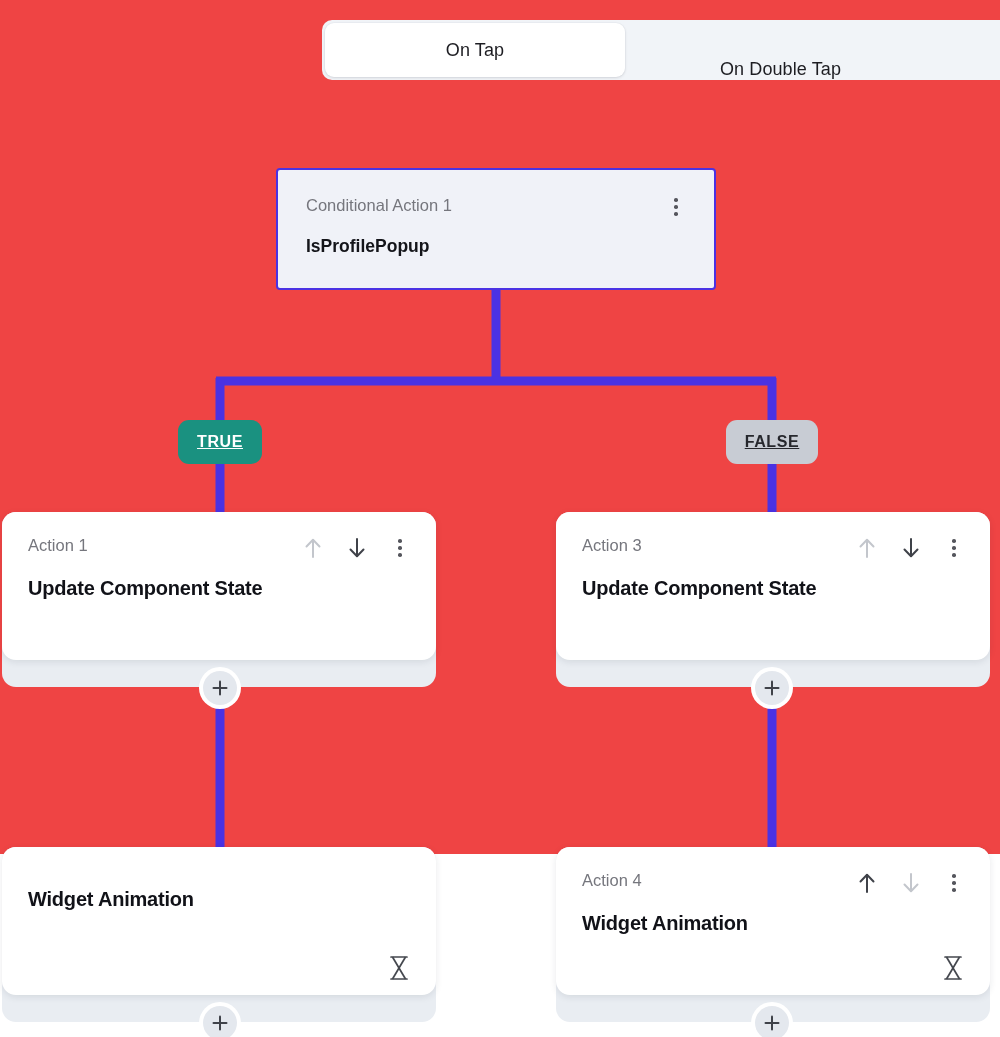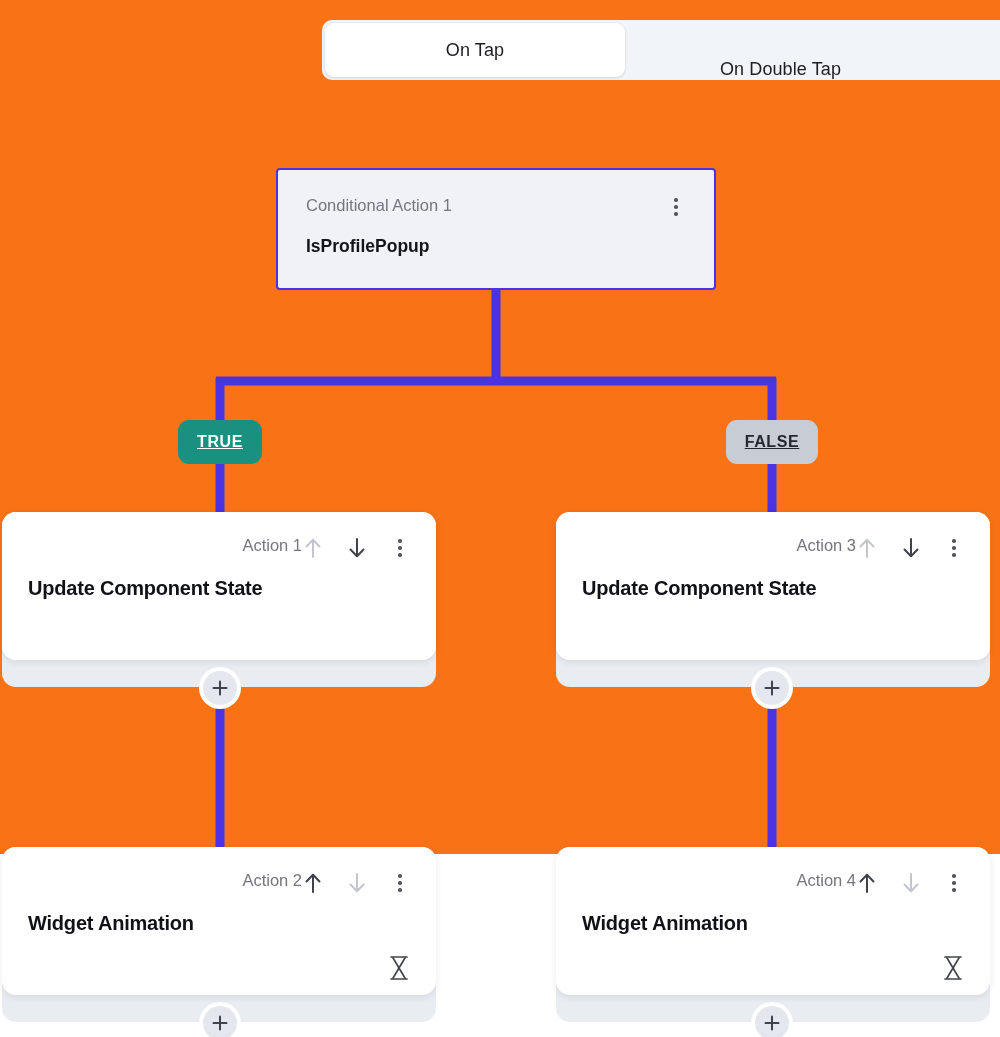--- a/index.html
+++ b/index.html
@@ -2,21 +2,21 @@
 <html><head>
 <meta charset="utf-8">
 <style>
   * { box-sizing: border-box; margin: 0; padding: 0; }
   html, body {
     width: 1000px; height: 1037px;
     background: #ffffff;
     font-family: "Liberation Sans", sans-serif;
     overflow: hidden;
   }
-  #root { position: relative; width: 1000px; height: 854px; background: #f97316; }
+  #root { position: relative; width: 1000px; height: 854px; background: #ef4444; }
 
   
   .tabbar {
     position: absolute; left: 322px; top: 20px;
     width: 700px; height: 60px;
     background: #f1f4f8;
     border-radius: 10px;
     display: flex; align-items: stretch;
     overflow: hidden;
   }
@@ -69,21 +69,21 @@
     background: #e9edf2;
     border-radius: 14px;
   }
   .card {
     position: absolute; left: 0; top: 0;
     background: #ffffff;
     border-radius: 14px;
     box-shadow: 0 2px 7px rgba(25,35,60,.10);
     padding: 24px 26px 0 26px;
   }
-  .card-top { display: flex; align-items: flex-start; justify-content: flex-end; }
+  .card-top { display: flex; align-items: flex-start; justify-content: space-between; }
   .card-label { font-size: 16.5px; color: #75767d; }
   .card-title { margin-top: 17px; font-size: 20px; font-weight: bold; color: #111218; letter-spacing: -.2px; }
   .card-icons { display: flex; align-items: center; gap: 22px; }
 
   .arrow { width: 22px; height: 24px; }
   .arrow.dim path, .arrow.dim line { stroke: #c3c6cc; }
   .arrow.on  path, .arrow.on  line { stroke: #3f4249; }
 
   .hourglass { position: absolute; right: 26px; bottom: 0px; width: 22px; height: 26px; }
 
@@ -173,22 +173,62 @@
             </span>
         </span>
       </div>
       <div class="card-title">Update Component State</div>
     </div>
 
   </div>
 
   <div class="group" style="left:2px; top:847px; width:434px; height:175px;">
     <div class="card" style="width:434px; height:148px;">
+      <div class="card-title">Widget Animation</div>
+      <svg class="hourglass" viewBox="0 0 22 26" style="bottom:14px;">
+        <g stroke="#44474e" stroke-width="1.7" fill="none" stroke-linejoin="round">
+          <line x1="3" y1="2" x2="19" y2="2" stroke-linecap="round"></line>
+          <line x1="3" y1="24" x2="19" y2="24" stroke-linecap="round"></line>
+          <path d="M4.5 2 L17.5 24"></path>
+          <path d="M17.5 2 L4.5 24"></path>
+        </g>
+      </svg>
+    </div>
+
+  </div>
+
+  <div class="group" style="left:556px; top:512px; width:434px; height:175px;">
+    <div class="card" style="width:434px; height:148px;">
       <div class="card-top">
-        <span class="card-label">Action 2</span>
+        <span class="card-label">Action 3</span>
+        <span class="card-icons">
+          <svg class="arrow dim" viewBox="0 0 22 24">
+            <line x1="11" y1="21" x2="11" y2="4" stroke-width="2" stroke-linecap="round"></line>
+            <path d="M4.5 10.5 L11 3.8 L17.5 10.5" stroke-width="2" fill="none" stroke-linecap="round" stroke-linejoin="round"></path>
+          </svg>
+          <svg class="arrow on" viewBox="0 0 22 24">
+            <line x1="11" y1="3" x2="11" y2="20" stroke-width="2" stroke-linecap="round"></line>
+            <path d="M4.5 13.5 L11 20.2 L17.5 13.5" stroke-width="2" fill="none" stroke-linecap="round" stroke-linejoin="round"></path>
+          </svg>
+          <span class="kebab">
+              <i></i>
+              <i></i>
+              <i></i>
+            </span>
+        </span>
+      </div>
+      <div class="card-title">Update Component State</div>
+    </div>
+
+  </div>
+
+  <div class="group" style="left:556px; top:847px; width:434px; height:175px;">
+    <div class="card" style="width:434px; height:148px;">
+      <div class="card-top">
+        <span class="card-label">Action 4</span>
         <span class="card-icons">
           <svg class="arrow on" viewBox="0 0 22 24">
             <line x1="11" y1="21" x2="11" y2="4" stroke-width="2" stroke-linecap="round"></line>
             <path d="M4.5 10.5 L11 3.8 L17.5 10.5" stroke-width="2" fill="none" stroke-linecap="round" stroke-linejoin="round"></path>
           </svg>
           <svg class="arrow dim" viewBox="0 0 22 24">
             <line x1="11" y1="3" x2="11" y2="20" stroke-width="2" stroke-linecap="round"></line>
             <path d="M4.5 13.5 L11 20.2 L17.5 13.5" stroke-width="2" fill="none" stroke-linecap="round" stroke-linejoin="round"></path>
           </svg>
           <span class="kebab">
@@ -204,78 +244,20 @@
           <line x1="3" y1="2" x2="19" y2="2" stroke-linecap="round"></line>
           <line x1="3" y1="24" x2="19" y2="24" stroke-linecap="round"></line>
           <path d="M4.5 2 L17.5 24"></path>
           <path d="M17.5 2 L4.5 24"></path>
         </g>
       </svg>
     </div>
 
   </div>
 
-  <div class="group" style="left:556px; top:512px; width:434px; height:175px;">
-    <div class="card" style="width:434px; height:148px;">
-      <div class="card-top">
-        <span class="card-label">Action 3</span>
-        <span class="card-icons">
-          <svg class="arrow dim" viewBox="0 0 22 24">
-            <line x1="11" y1="21" x2="11" y2="4" stroke-width="2" stroke-linecap="round"></line>
-            <path d="M4.5 10.5 L11 3.8 L17.5 10.5" stroke-width="2" fill="none" stroke-linecap="round" stroke-linejoin="round"></path>
-          </svg>
-          <svg class="arrow on" viewBox="0 0 22 24">
-            <line x1="11" y1="3" x2="11" y2="20" stroke-width="2" stroke-linecap="round"></line>
-            <path d="M4.5 13.5 L11 20.2 L17.5 13.5" stroke-width="2" fill="none" stroke-linecap="round" stroke-linejoin="round"></path>
-          </svg>
-          <span class="kebab">
-              <i></i>
-              <i></i>
-              <i></i>
-            </span>
-        </span>
-      </div>
-      <div class="card-title">Update Component State</div>
-    </div>
-
-  </div>
-
-  <div class="group" style="left:556px; top:847px; width:434px; height:175px;">
-    <div class="card" style="width:434px; height:148px;">
-      <div class="card-top">
-        <span class="card-label">Action 4</span>
-        <span class="card-icons">
-          <svg class="arrow on" viewBox="0 0 22 24">
-            <line x1="11" y1="21" x2="11" y2="4" stroke-width="2" stroke-linecap="round"></line>
-            <path d="M4.5 10.5 L11 3.8 L17.5 10.5" stroke-width="2" fill="none" stroke-linecap="round" stroke-linejoin="round"></path>
-          </svg>
-          <svg class="arrow dim" viewBox="0 0 22 24">
-            <line x1="11" y1="3" x2="11" y2="20" stroke-width="2" stroke-linecap="round"></line>
-            <path d="M4.5 13.5 L11 20.2 L17.5 13.5" stroke-width="2" fill="none" stroke-linecap="round" stroke-linejoin="round"></path>
-          </svg>
-          <span class="kebab">
-              <i></i>
-              <i></i>
-              <i></i>
-            </span>
-        </span>
-      </div>
-      <div class="card-title">Widget Animation</div>
-      <svg class="hourglass" viewBox="0 0 22 26" style="bottom:14px;">
-        <g stroke="#44474e" stroke-width="1.7" fill="none" stroke-linejoin="round">
-          <line x1="3" y1="2" x2="19" y2="2" stroke-linecap="round"></line>
-          <line x1="3" y1="24" x2="19" y2="24" stroke-linecap="round"></line>
-          <path d="M4.5 2 L17.5 24"></path>
-          <path d="M17.5 2 L4.5 24"></path>
-        </g>
-      </svg>
-    </div>
-
-  </div>
-
 <div class="plus" style="left:203px; top:671px; position:absolute;">
       <svg width="16" height="16" viewBox="0 0 16 16">
         <line x1="8" y1="1.5" x2="8" y2="14.5" stroke="#3f4249" stroke-width="2" stroke-linecap="round"></line>
         <line x1="1.5" y1="8" x2="14.5" y2="8" stroke="#3f4249" stroke-width="2" stroke-linecap="round"></line>
       </svg>
     </div>
     <div class="plus" style="left:203px; top:1006px; position:absolute;">
       <svg width="16" height="16" viewBox="0 0 16 16">
         <line x1="8" y1="1.5" x2="8" y2="14.5" stroke="#3f4249" stroke-width="2" stroke-linecap="round"></line>
         <line x1="1.5" y1="8" x2="14.5" y2="8" stroke="#3f4249" stroke-width="2" stroke-linecap="round"></line>

